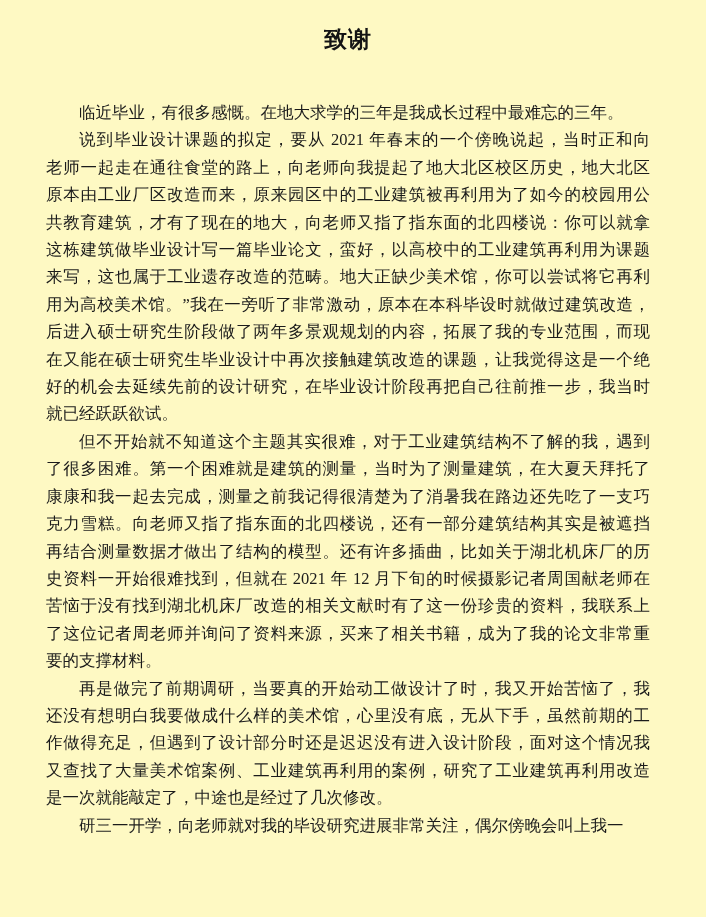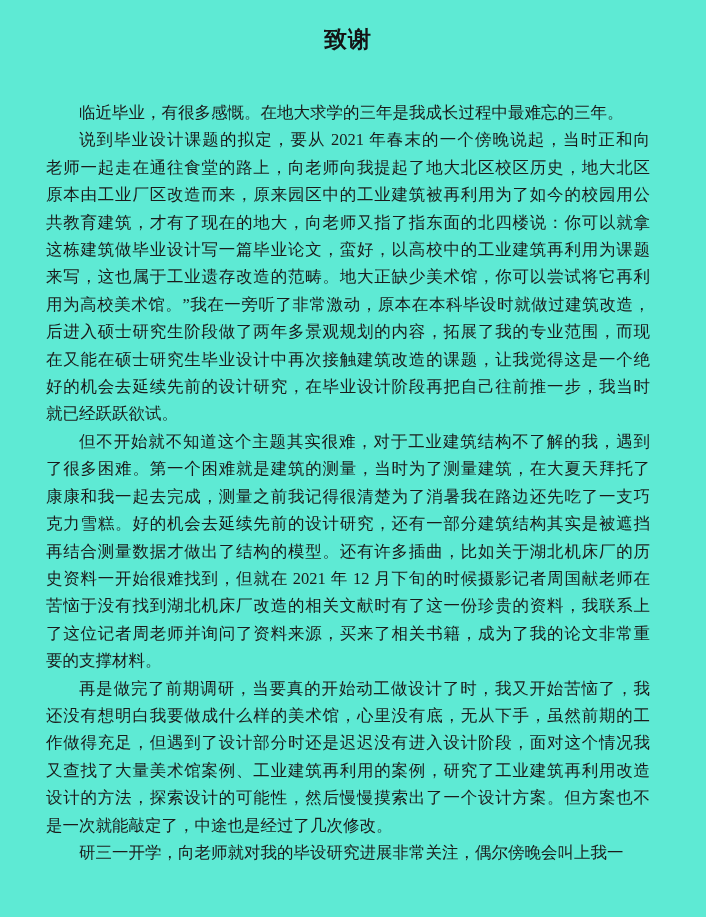--- a/index.html
+++ b/index.html
@@ -4,21 +4,21 @@
 <style>
   html, body {
     margin: 0;
     padding: 0;
     background: #ffffff;
   }
   .page {
     position: relative;
     width: 706px;
     height: 917px;
-    background: #5eead4;
+    background: #fef9c3;
     overflow: hidden;
     font-family: "Liberation Serif", "DejaVu Serif", serif;
   }
   .doc-title {
     margin: 26px 56px 0 46px;
     text-align: center;
     font-size: 23px;
     line-height: 28px;
     font-weight: bold;
     letter-spacing: 1px;
@@ -56,27 +56,26 @@
       <div class="line">这栋建筑做毕业设计写一篇毕业论文，蛮好，以高校中的工业建筑再利用为课题</div>
       <div class="line">来写，这也属于工业遗存改造的范畴。地大正缺少美术馆，你可以尝试将它再利</div>
       <div class="line">用为高校美术馆。”我在一旁听了非常激动，原本在本科毕设时就做过建筑改造，</div>
       <div class="line">后进入硕士研究生阶段做了两年多景观规划的内容，拓展了我的专业范围，而现</div>
       <div class="line">在又能在硕士研究生毕业设计中再次接触建筑改造的课题，让我觉得这是一个绝</div>
       <div class="line">好的机会去延续先前的设计研究，在毕业设计阶段再把自己往前推一步，我当时</div>
       <div class="line end">就已经跃跃欲试。</div>
       <div class="line first">但不开始就不知道这个主题其实很难，对于工业建筑结构不了解的我，遇到</div>
       <div class="line">了很多困难。第一个困难就是建筑的测量，当时为了测量建筑，在大夏天拜托了</div>
       <div class="line">康康和我一起去完成，测量之前我记得很清楚为了消暑我在路边还先吃了一支巧</div>
-      <div class="line">克力雪糕。好的机会去延续先前的设计研究，还有一部分建筑结构其实是被遮挡</div>
+      <div class="line">克力雪糕。向老师又指了指东面的北四楼说，还有一部分建筑结构其实是被遮挡</div>
       <div class="line">再结合测量数据才做出了结构的模型。还有许多插曲，比如关于湖北机床厂的历</div>
       <div class="line">史资料一开始很难找到，但就在 2021 年 12 月下旬的时候摄影记者周国献老师在</div>
       <div class="line">苦恼于没有找到湖北机床厂改造的相关文献时有了这一份珍贵的资料，我联系上</div>
       <div class="line">了这位记者周老师并询问了资料来源，买来了相关书籍，成为了我的论文非常重</div>
       <div class="line end">要的支撑材料。</div>
       <div class="line first">再是做完了前期调研，当要真的开始动工做设计了时，我又开始苦恼了，我</div>
       <div class="line">还没有想明白我要做成什么样的美术馆，心里没有底，无从下手，虽然前期的工</div>
       <div class="line">作做得充足，但遇到了设计部分时还是迟迟没有进入设计阶段，面对这个情况我</div>
       <div class="line">又查找了大量美术馆案例、工业建筑再利用的案例，研究了工业建筑再利用改造</div>
-      <div class="line">设计的方法，探索设计的可能性，然后慢慢摸索出了一个设计方案。但方案也不</div>
       <div class="line end">是一次就能敲定了，中途也是经过了几次修改。</div>
       <div class="line first end">研三一开学，向老师就对我的毕设研究进展非常关注，偶尔傍晚会叫上我一</div>
     </div>
 </div>
 
 </body></html>

